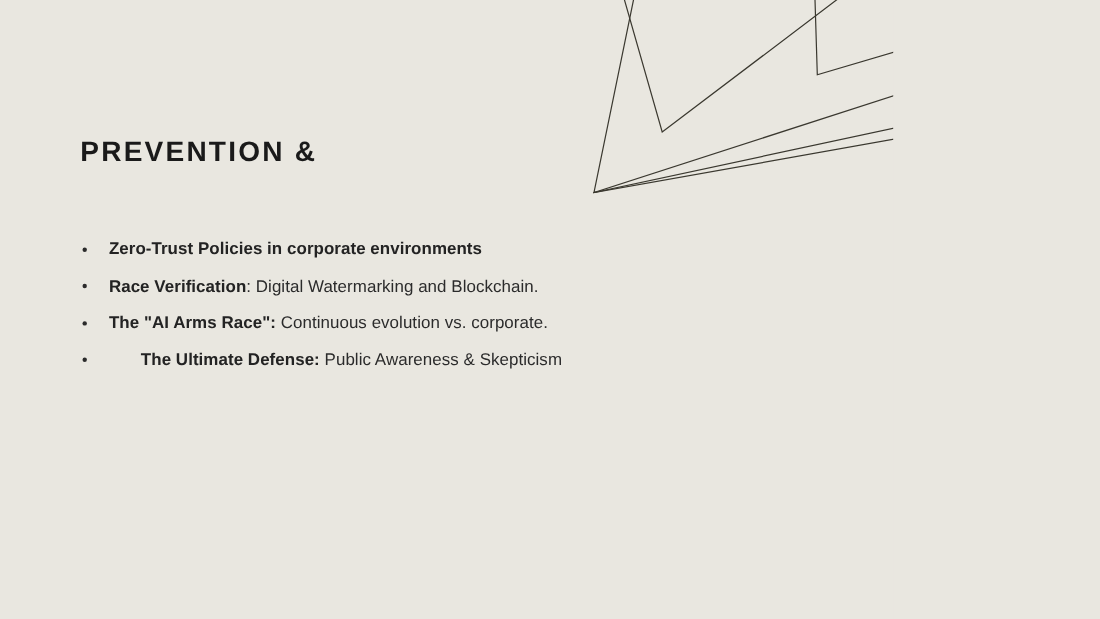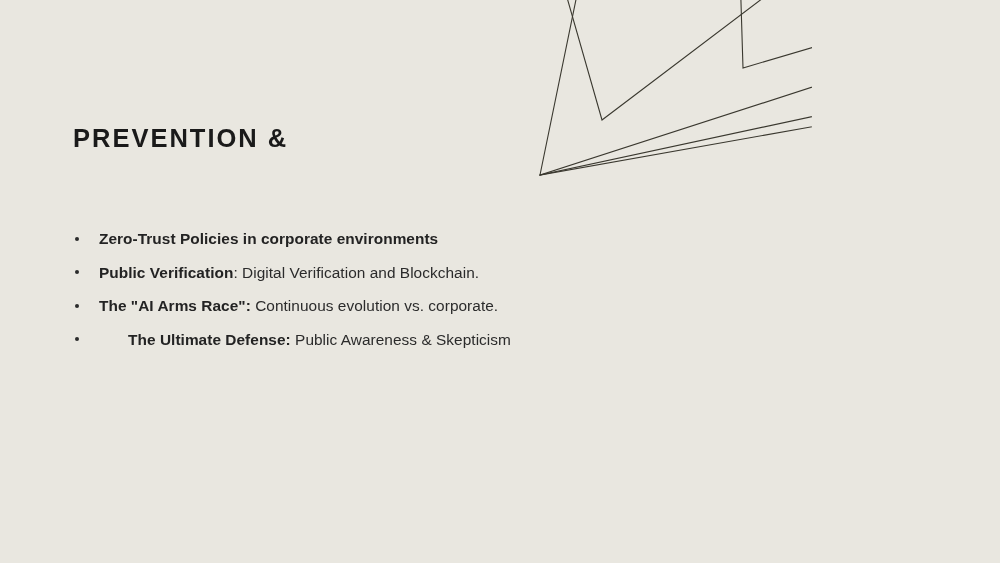--- a/index.html
+++ b/index.html
@@ -53,21 +53,21 @@
     letter-spacing: 2.0px;
     color: #1a1a1a;
     line-height: 32px;
     white-space: nowrap;
   }
 
   
   .bullet-list {
     position: absolute;
     left: 70px;
-    top: 228px;
+    top: 216px;
     width: 470px;
   }
   .bullet-item {
     position: relative;
     padding-left: 29px;
     margin-bottom: 11px;
     font-size: 15.4px;
     line-height: 22.5px;
     color: #2b2b2b;
     letter-spacing: 0.05px;
@@ -127,21 +127,21 @@
     <div class="title-line">PREVENTION &amp;</div>
   </div>
 
   <div class="bullet-list">
 
     <div class="bullet-item">
       <span class="bullet-dot"></span><span class="bullet-strong">Zero-Trust Policies in corporate environments</span><span></span>
     </div>
 
     <div class="bullet-item">
-      <span class="bullet-dot"></span><span class="bullet-strong">Public Verification</span><span>: Digital Verification and Blockchain.</span>
+      <span class="bullet-dot"></span><span class="bullet-strong">Race Verification</span><span>: Digital Watermarking and Blockchain.</span>
     </div>
 
     <div class="bullet-item">
       <span class="bullet-dot"></span><span class="bullet-strong">The "AI Arms Race":</span><span> Continuous evolution vs. corporate.</span>
     </div>
 
     <div class="bullet-item">
       <span class="bullet-dot"></span><span class="bullet-strong">The Ultimate Defense:</span><span> Public Awareness &amp; Skepticism</span>
     </div>
 

